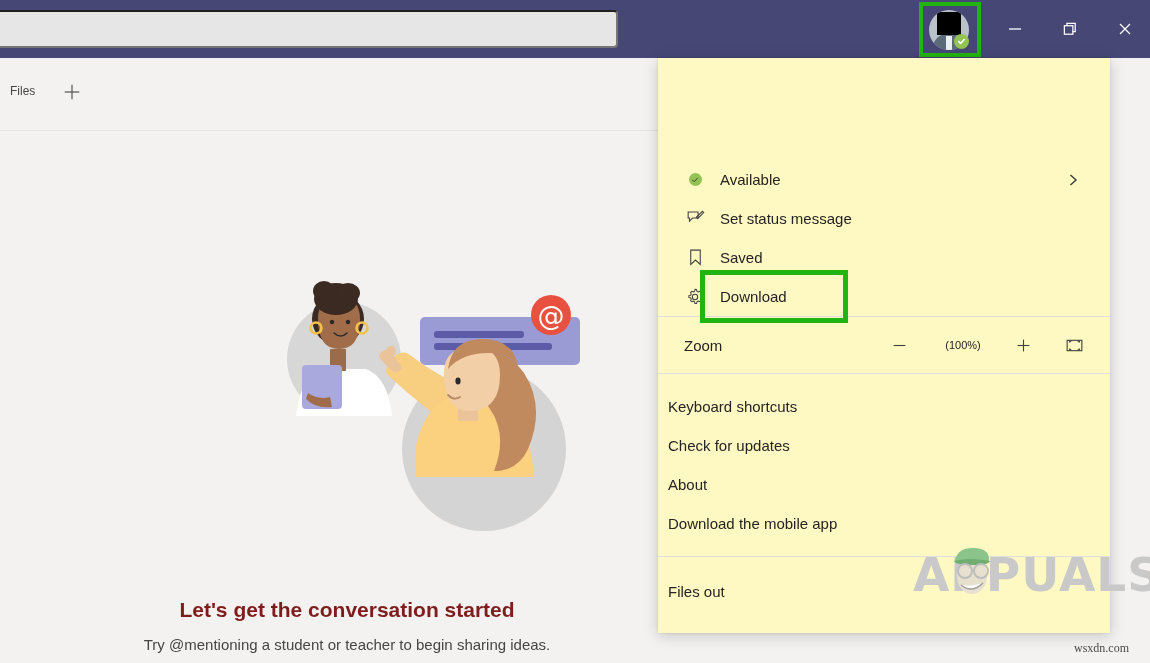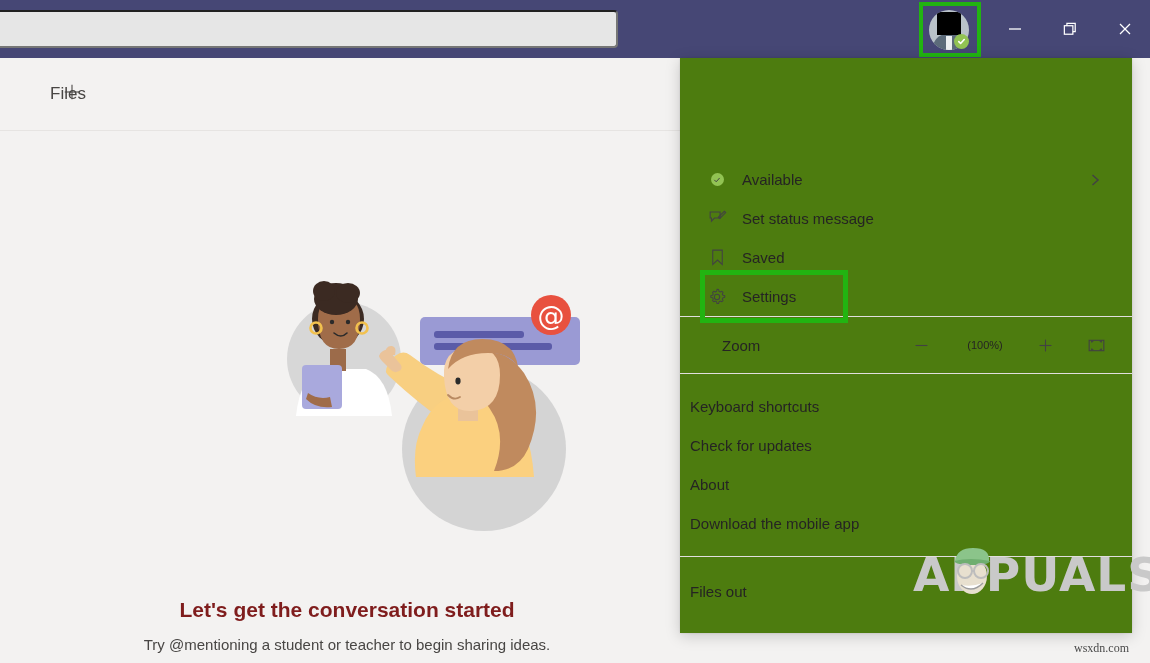--- a/index.html
+++ b/index.html
@@ -82,21 +82,21 @@
   #btn-close { left: 1107px; }
 
   
   .tabstrip {
     position: absolute; top: 58px; left: 0;
     width: 694px; height: 73px;
     background: #f3f2f1;
   }
   .tab-files {
     position: absolute; left: 10px; top: 26px;
-    font-size: 17px; color: #484644; margin-left: 40px;
+    font-size: 12px; color: #484644;
   }
   .tab-add {
     position: absolute; left: 60px; top: 22px;
     width: 24px; height: 24px;
     display: flex; align-items: center; justify-content: center;
   }
   .tab-add svg { stroke: #484644; stroke-width: 1.2; }
   .tab-divider {
     position: absolute; left: 0; top: 130px;
     width: 694px; height: 1px;
@@ -124,23 +124,23 @@
     position: absolute; left: 0; top: 505px;
     width: 694px;
     text-align: center;
     font-size: 15px;
     color: #484644;
   }
 
   
   .menu {
     position: absolute;
-    left: 680px; top: 58px;
+    left: 658px; top: 58px;
     width: 452px; height: 575px;
-    background: #4d7c0f;
+    background: #fef9c3;
     box-shadow: 0 3px 14px rgba(0,0,0,0.18), 0 0 2px rgba(0,0,0,0.12);
   }
   .menu-userblock { height: 102px; }
   .menu-item {
     position: relative;
     display: flex; align-items: center;
     height: 39px;
     padding-left: 26px;
     font-size: 15px;
     color: #252423;
@@ -176,21 +176,21 @@
   }
 
   .zoom-row {
     display: flex; align-items: center;
     height: 56px;
     padding-left: 26px;
     font-size: 15px;
     color: #252423;
     position: relative;
   }
-  .zoom-label { flex: 0 0 auto; margin-left: 16px; }
+  .zoom-label { flex: 0 0 auto; }
   .zoom-minus {
     position: absolute; left: 228px; top: 50%;
     transform: translateY(-50%);
     width: 26px; height: 26px;
     display: flex; align-items: center; justify-content: center;
   }
   .zoom-value {
     position: absolute; left: 270px; top: 50%;
     transform: translateY(-50%);
     font-size: 11px; color: #252423;
@@ -422,21 +422,21 @@
       <span class="mi-label">Saved</span>
     </div>
 
     <div class="menu-item">
       <span class="mi-icon">
         <svg viewBox="0 0 24 24" width="20" height="20">
           <path d="M12 2.6 l1.9 .45 .5 2.1 1.45 .85 2.0 -.8 1.35 1.35 -.8 2.0 .85 1.45 2.1 .5 0 1.9 -2.1 .5 -.85 1.45 .8 2.0 -1.35 1.35 -2.0 -.8 -1.45 .85 -.5 2.1 -1.9 0 -.5 -2.1 -1.45 -.85 -2.0 .8 -1.35 -1.35 .8 -2.0 -.85 -1.45 -2.1 -.5 0 -1.9 2.1 -.5 .85 -1.45 -.8 -2.0 1.35 -1.35 2.0 .8 1.45 -.85 .5 -2.1 z" stroke-linejoin="round"></path>
           <circle cx="12" cy="12" r="3.2"></circle>
         </svg>
       </span>
-      <span class="mi-label">Settings</span>
+      <span class="mi-label">Download</span>
     </div>
 
     <div class="menu-sep"></div>
 
     <div class="zoom-row">
       <span class="zoom-label">Zoom</span>
       <span class="zoom-minus">
         <svg viewBox="0 0 20 20" width="17" height="17">
             <line x1="3" y1="10" x2="17" y2="10"></line>
           </svg>

